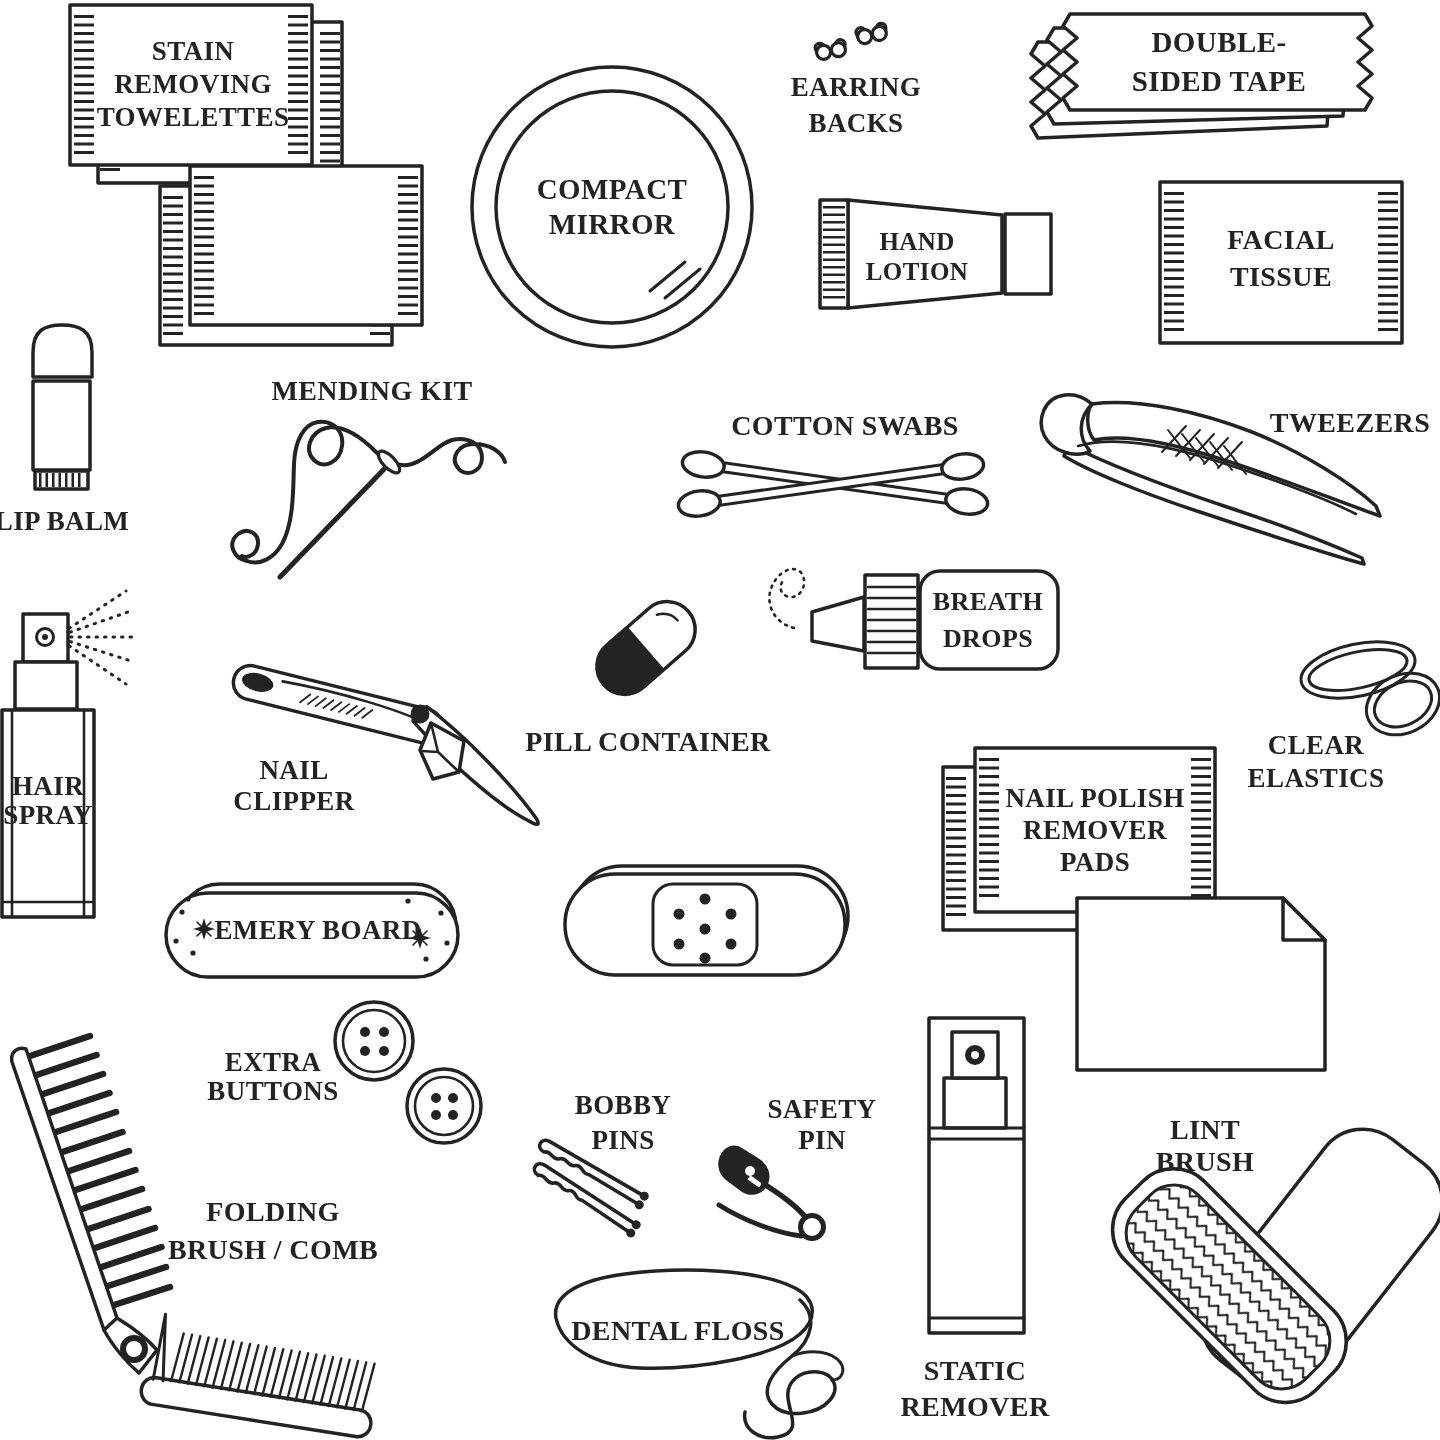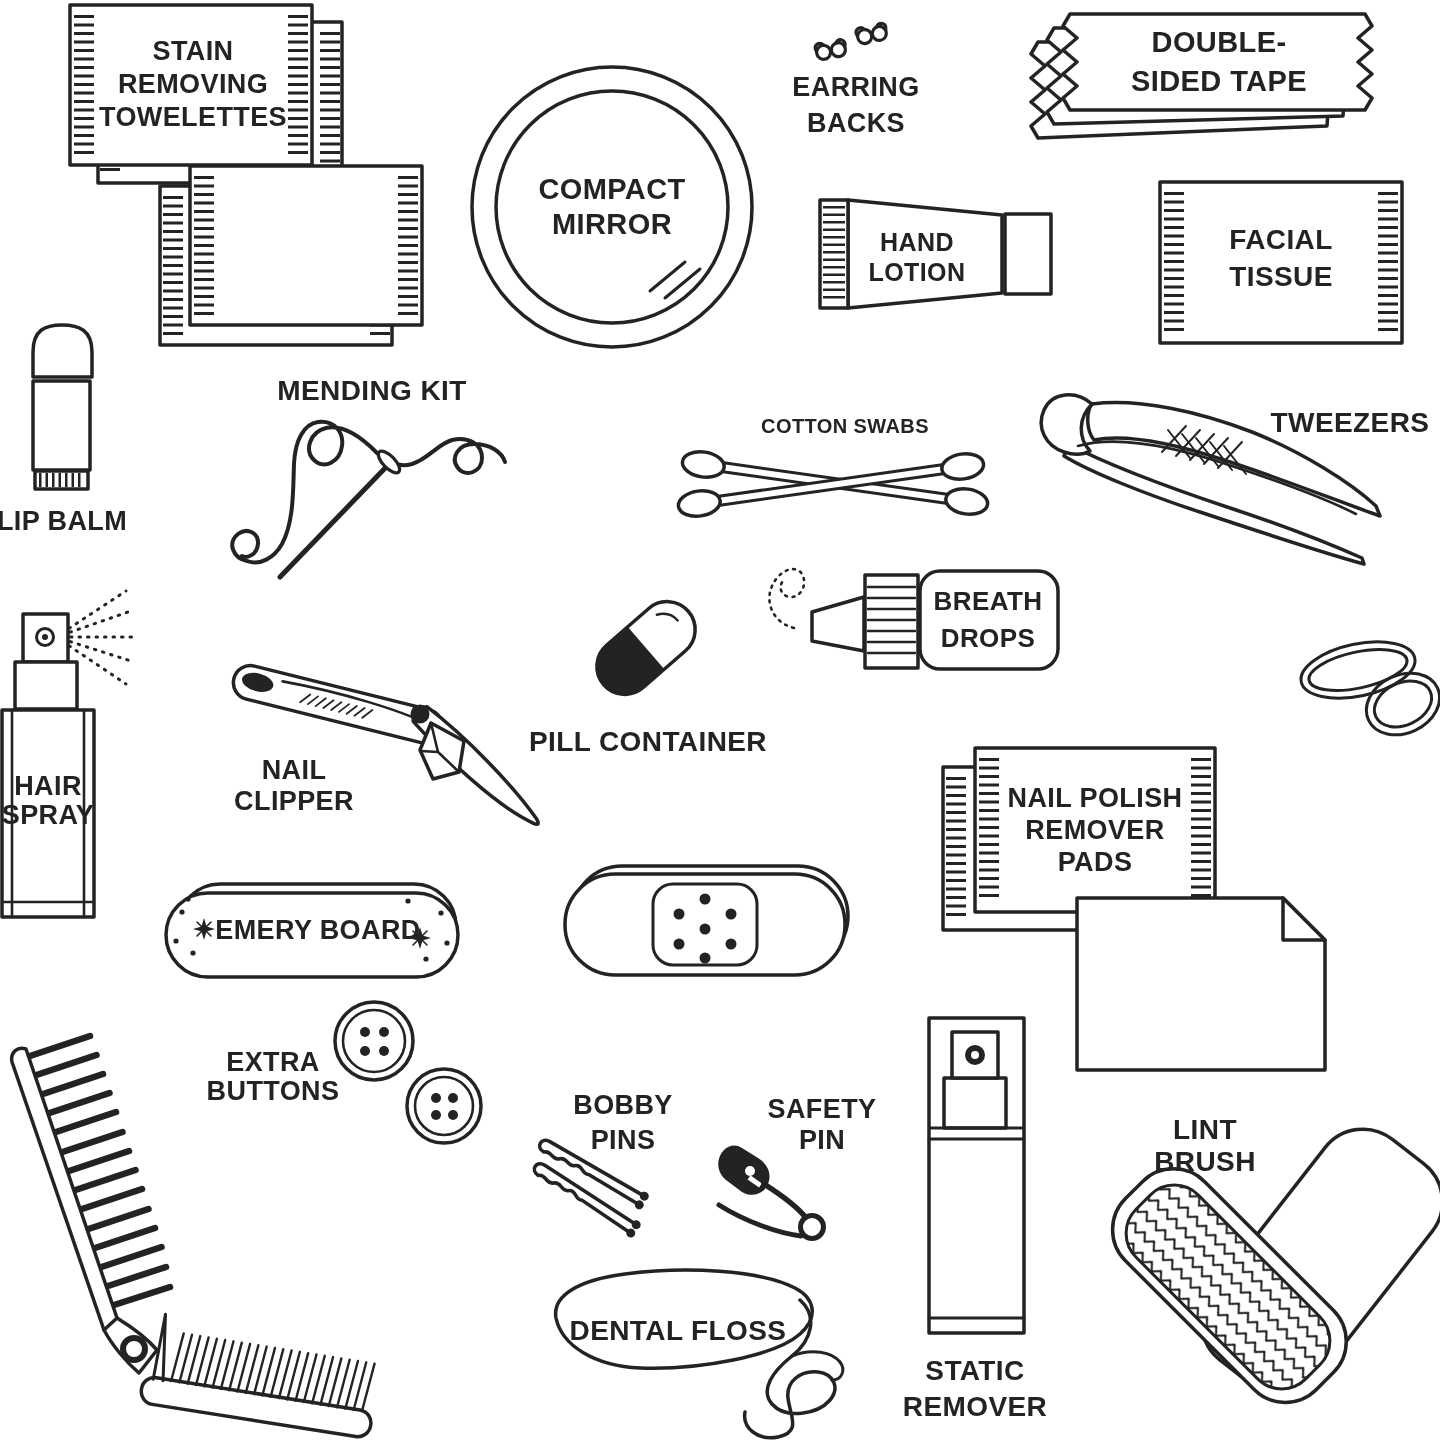--- a/index.html
+++ b/index.html
@@ -1,21 +1,21 @@
 <!DOCTYPE html>
 <html><head>
 <meta charset="utf-8">
 <style>
   html,body{margin:0;padding:0;background:#fff;}
   #canvas{position:relative;width:1440px;height:1440px;background:#fff;overflow:hidden;
           font-family:"Liberation Sans",sans-serif;}
   #art{position:absolute;left:0;top:0;}
   .lbl{position:absolute;transform:translate(-50%,-50%);font-weight:700;color:#232323;
        text-align:center;white-space:pre-line;letter-spacing:.4px;line-height:1.15;
-       font-family:Liberation Sans, sans-serif;}
+       font-family:Liberation Serif, serif;}
   .w{fill:#ffffff;}
   .ink{fill:#232323;stroke:none;}
   .crimp{stroke-linecap:butt;}
 </style>
 </head>
 <body>
 
 <div id="canvas">
 
 <svg id="art" width="1440" height="1440" viewBox="0 0 1440 1440" fill="none" stroke="#232323" stroke-width="3.5" stroke-linecap="round" stroke-linejoin="round">
@@ -327,38 +327,42 @@
 <div class="lbl" style="left:856px;top:105px;font-size:27px;line-height:36px">EARRING
 BACKS</div>
 <div class="lbl" style="left:1219px;top:62px;font-size:29px;line-height:39px">DOUBLE-
 SIDED TAPE</div>
 <div class="lbl" style="left:917px;top:257px;font-size:25px;line-height:30px">HAND
 LOTION</div>
 <div class="lbl" style="left:1281px;top:258px;font-size:28px;line-height:37px">FACIAL
 TISSUE</div>
 <div class="lbl" style="left:62px;top:522px;font-size:27px">LIP BALM</div>
 <div class="lbl" style="left:372px;top:391px;font-size:28px">MENDING KIT</div>
-<div class="lbl" style="left:845px;top:426px;font-size:20px">COTTON SWABS</div>
+<div class="lbl" style="left:845px;top:426px;font-size:28px">COTTON SWABS</div>
 <div class="lbl" style="left:1350px;top:423px;font-size:28px">TWEEZERS</div>
 <div class="lbl" style="left:48px;top:801px;font-size:27px;line-height:29px">HAIR
 SPRAY</div>
 <div class="lbl" style="left:294px;top:786px;font-size:27px;line-height:31px">NAIL
 CLIPPER</div>
 <div class="lbl" style="left:648px;top:742px;font-size:28px">PILL CONTAINER</div>
 <div class="lbl" style="left:988px;top:620px;font-size:26px;line-height:37px">BREATH
 DROPS</div>
+<div class="lbl" style="left:1316px;top:762px;font-size:27px;line-height:33px">CLEAR
+ELASTICS</div>
 <div class="lbl" style="left:1095px;top:830px;font-size:27px;line-height:32px">NAIL POLISH
 REMOVER
 PADS</div>
 <div class="lbl" style="left:318px;top:931px;font-size:27px">EMERY BOARD</div>
 <div class="lbl" style="left:273px;top:1077px;font-size:27px;line-height:29px">EXTRA
 BUTTONS</div>
 <div class="lbl" style="left:623px;top:1123px;font-size:27px;line-height:35px">BOBBY
 PINS</div>
 <div class="lbl" style="left:822px;top:1125px;font-size:27px;line-height:31px">SAFETY
 PIN</div>
 <div class="lbl" style="left:678px;top:1331px;font-size:28px">DENTAL FLOSS</div>
 <div class="lbl" style="left:975px;top:1389px;font-size:28px;line-height:36px">STATIC
 REMOVER</div>
 <div class="lbl" style="left:1205px;top:1146px;font-size:28px;line-height:32px">LINT
 BRUSH</div>
+<div class="lbl" style="left:273px;top:1231px;font-size:28px;line-height:38px">FOLDING
+BRUSH / COMB</div>
 
 </div>
 
 </body></html>

